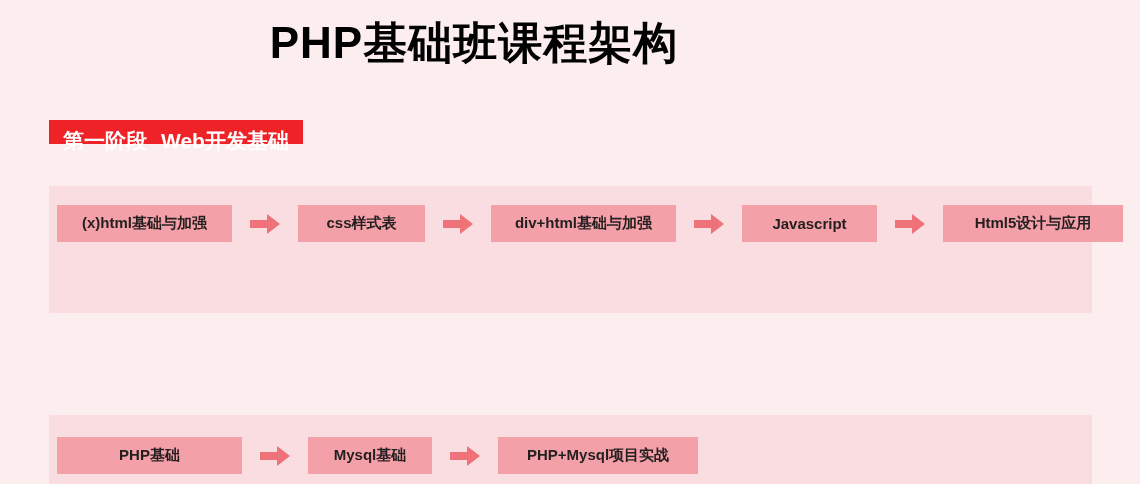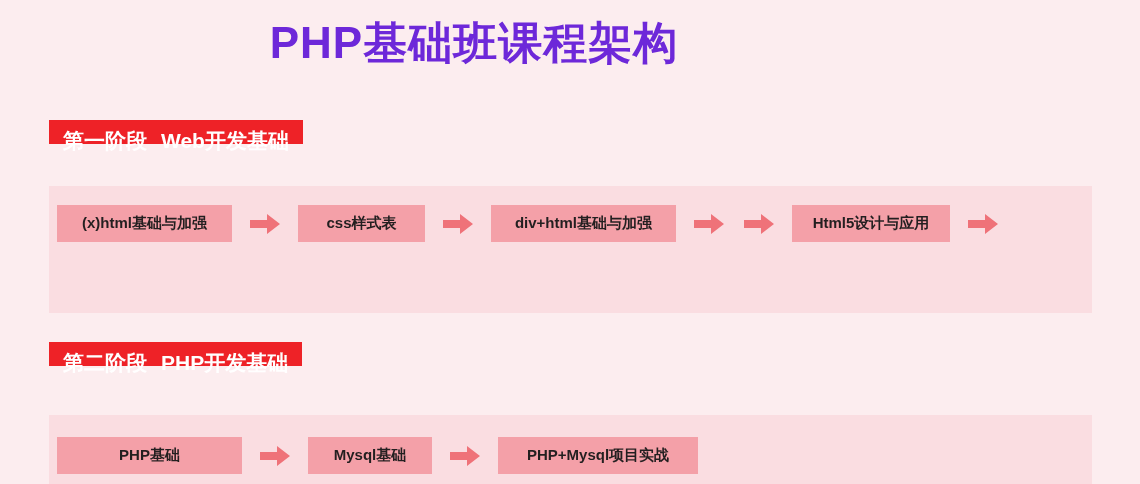--- a/index.html
+++ b/index.html
@@ -22,21 +22,21 @@
 
   
   .page-title {
     position: absolute;
     top: 14px;
     left: 0;
     width: 948px;
     text-align: center;
     font-size: 44px;
     font-weight: bold;
-    color: #6d28d9;
+    color: #000000;
     letter-spacing: 1px;
     line-height: 58px;
     white-space: nowrap;
   }
 
   
   .stage-banner {
     position: absolute;
     left: 49px;
     height: 24px;
@@ -133,41 +133,41 @@
         </svg>
       </div>
       <div class="course-box" style="width:185px">
         <span>div+html基础与加强</span>
       </div>
       <div class="arrow">
         <svg width="30" height="20" viewBox="0 0 30 20" aria-hidden="true">
           <path d="M0 6 L17 6 L17 0 L30 10 L17 20 L17 14 L0 14 Z" fill="#ef7279"></path>
         </svg>
       </div>
+      <div class="course-box" style="width:135px">
+        <span>Javascript</span>
+      </div>
       <div class="arrow">
         <svg width="30" height="20" viewBox="0 0 30 20" aria-hidden="true">
           <path d="M0 6 L17 6 L17 0 L30 10 L17 20 L17 14 L0 14 Z" fill="#ef7279"></path>
         </svg>
       </div>
-      <div class="course-box" style="width:158px">
+      <div class="course-box" style="width:180px">
         <span>Html5设计与应用</span>
       </div>
       <div class="arrow">
         <svg width="30" height="20" viewBox="0 0 30 20" aria-hidden="true">
           <path d="M0 6 L17 6 L17 0 L30 10 L17 20 L17 14 L0 14 Z" fill="#ef7279"></path>
         </svg>
       </div>
     </div>
 
 
   </div>
 
-  <div class="stage-banner" id="banner-2">
-    <span>第二阶段</span><span class="sp"></span><span>PHP开发基础</span>
-  </div>
 
   <div class="stage-panel" id="panel-2">
 
     <div class="flow-row row-a">
       <div class="course-box" style="width:185px">
         <span>PHP基础</span>
       </div>
       <div class="arrow">
         <svg width="30" height="20" viewBox="0 0 30 20" aria-hidden="true">
           <path d="M0 6 L17 6 L17 0 L30 10 L17 20 L17 14 L0 14 Z" fill="#ef7279"></path>

